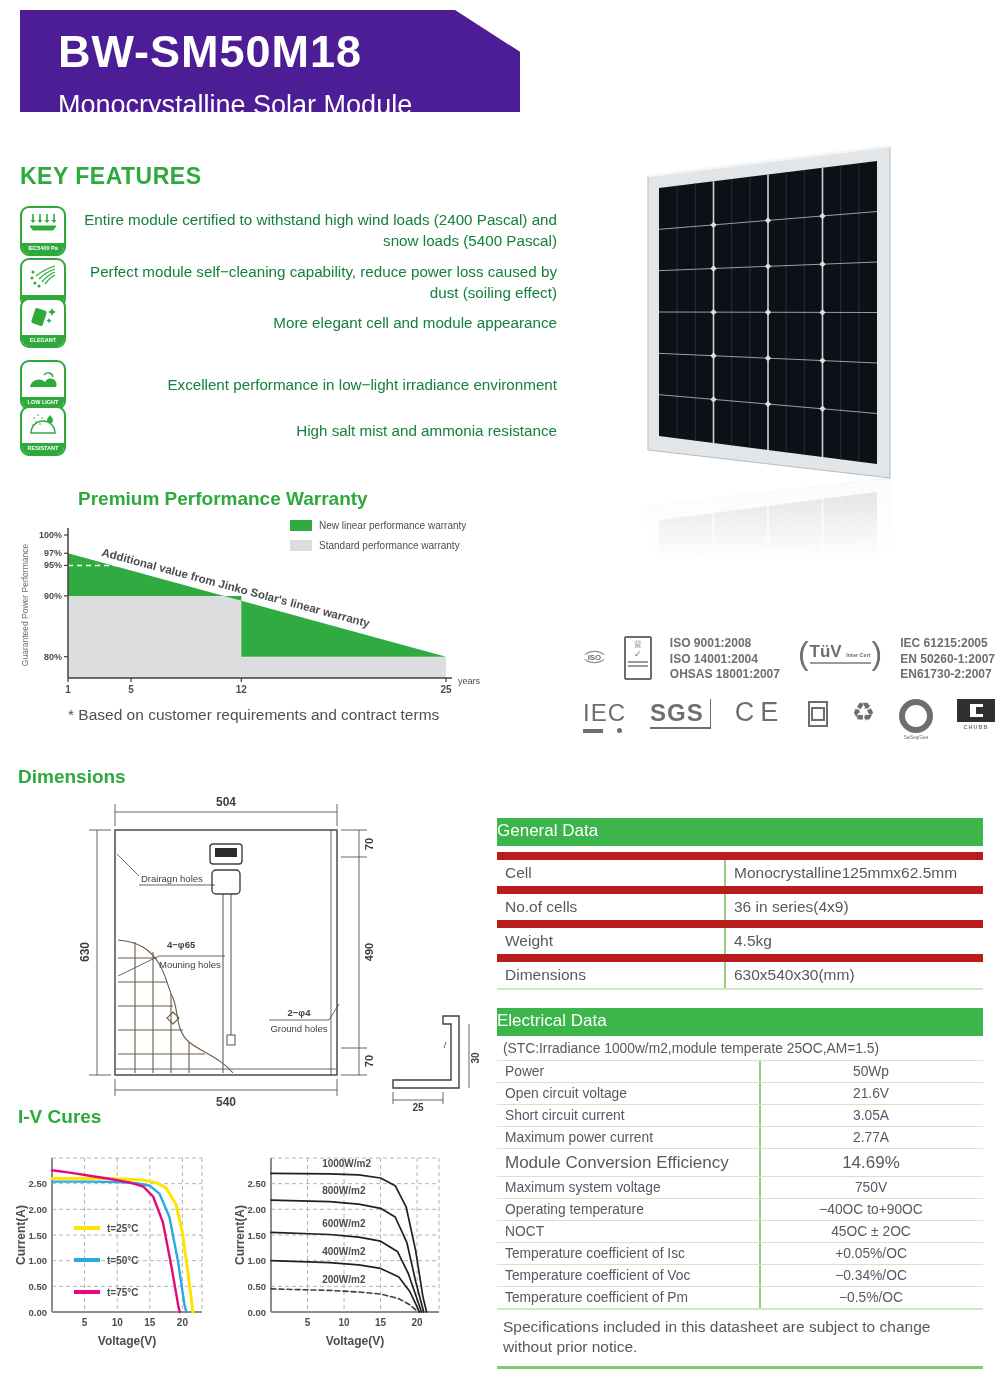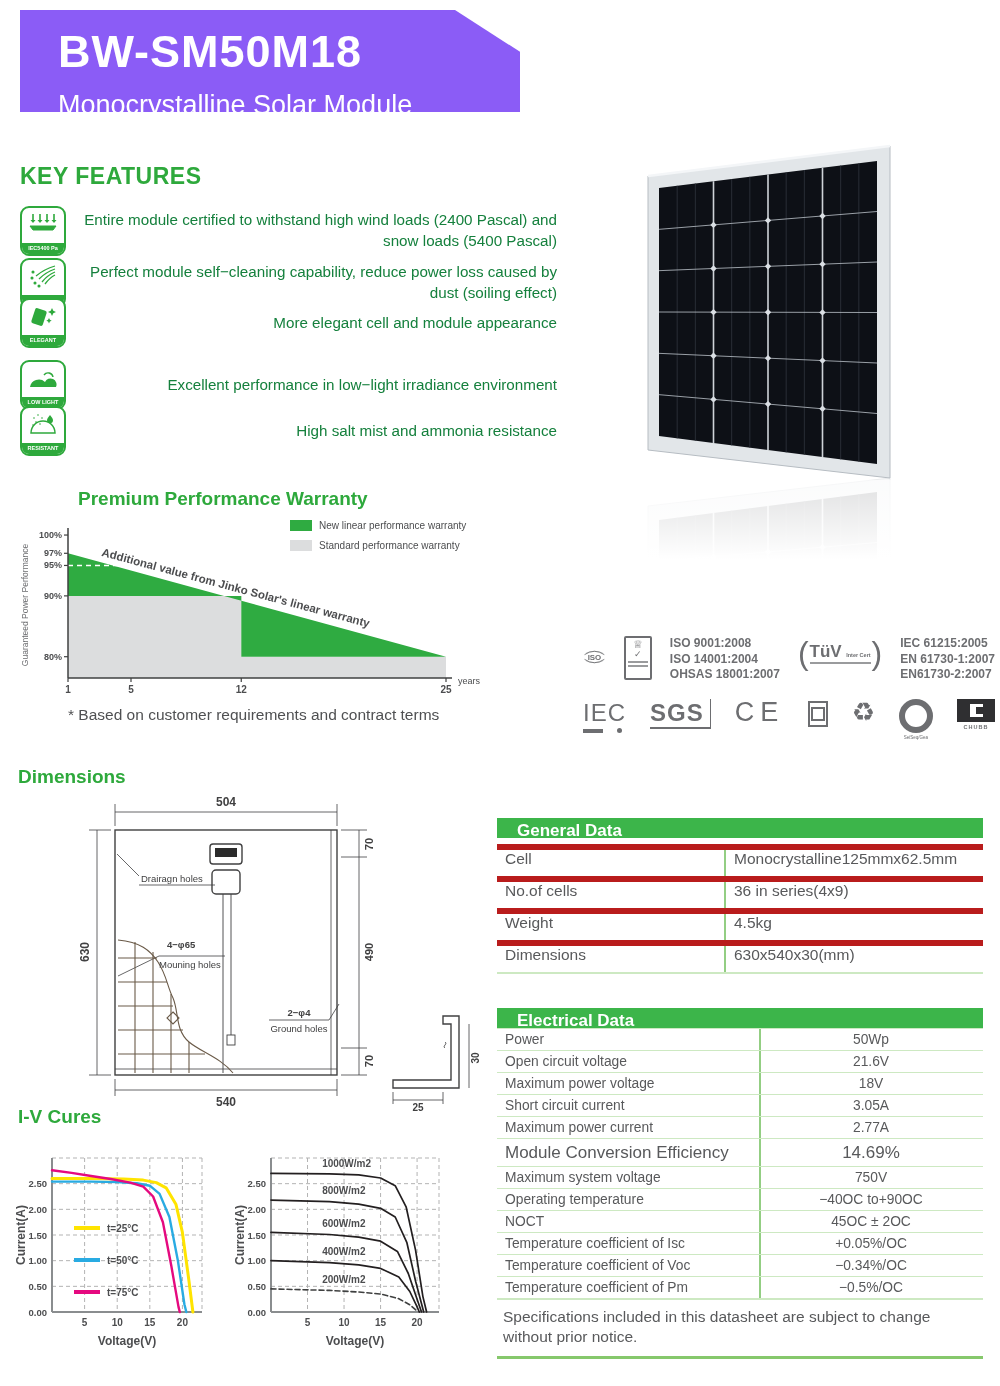--- a/index.html
+++ b/index.html
@@ -1,20 +1,20 @@
 <!DOCTYPE html>
 <html><head>
 <meta charset="utf-8">
 <style>
   html,body{margin:0;padding:0;background:#fff;}
   body{font-family:"Liberation Sans",sans-serif;color:#58595B;}
   #page{position:relative;width:1000px;height:1386px;background:#fff;overflow:hidden;}
 
   
-  .banner{position:absolute;left:20px;top:10px;width:500px;height:102px;background:#8b5cf6;
+  .banner{position:absolute;left:20px;top:10px;width:500px;height:102px;background:#4c1d95;
     clip-path:polygon(0 0,87% 0,100% 41%,100% 100%,0 100%);}
   .banner .title{position:absolute;left:38px;top:16px;font-size:45px;font-weight:800;color:#fff;letter-spacing:1px;}
   .banner .subtitle{position:absolute;left:38px;top:80px;font-size:27px;font-weight:400;color:#fff;}
 
   .sect-h{position:absolute;color:#2EA93C;font-weight:800;}
   #keyfeat-h{left:20px;top:163px;font-size:23px;letter-spacing:.5px;}
   #warranty-h{left:78px;top:488px;font-size:19px;}
   #dim-h{left:18px;top:766px;font-size:19px;}
   #iv-h{left:18px;top:1106px;font-size:19px;}
 
@@ -56,23 +56,23 @@
   .ring{width:22px;height:22px;border:6px solid #6D6E71;border-radius:50%;margin:0 auto;}
   .tinycap{font-size:4.5px;color:#6D6E71;margin-top:2px;}
   .chubbwrap{text-align:center;}
   .chubb{position:relative;width:38px;height:23px;background:#2f2f31;}
   .chubb .w{position:absolute;left:13px;top:5px;width:13px;height:13px;background:#fff;}
   .chubb .b{position:absolute;left:19px;top:8px;width:7px;height:7px;background:#2f2f31;}
   .chubbcap{font-size:5.5px;font-weight:bold;letter-spacing:1px;color:#6D6E71;margin-top:2px;}
 
   
   .tbl{position:absolute;left:497px;width:486px;}
-  .tbl-head{height:20px;background:#3CB54A;color:#fff;font-size:17px;font-weight:700;line-height:26px;padding-left:20px;}
+  .tbl-head{height:28px;background:#3CB54A;color:#fff;font-size:17px;font-weight:400;line-height:26px;padding-left:0;}
   .grows{margin-top:6px;border-bottom:2px solid #CDE9C2;}
-  .grow{display:flex;height:26px;border-top:6px solid #b91c1c;position:relative;}
+  .grow{display:flex;height:26px;align-items:center;border-top:8px solid #b91c1c;position:relative;}
   .grow .l{width:219px;padding-left:8px;font-size:15.5px;}
   .grow .v{padding-left:10px;font-size:15.5px;}
   .gdiv{position:absolute;left:227px;top:0;bottom:0;width:1.5px;background:#93CE83;}
   .enote{font-size:13.8px;color:#58595B;margin:5px 0 4px 6px;}
   .erows{border-bottom:2px solid #CDE9C2;}
   .erow{display:flex;height:21px;align-items:center;border-top:1.5px solid #CDE9C2;position:relative;}
   .erow .l{width:254px;padding-left:8px;font-size:13.8px;}
   .erow .v{width:224px;text-align:center;font-size:13.8px;}
   .erow .ediv{position:absolute;left:262px;top:0;bottom:0;width:1.5px;background:#93CE83;}
   .erow.big{height:27px;}
@@ -291,21 +291,21 @@
         <span class="par">(</span>
         <span class="mid">
           <span class="tv">TüV</span>
           <span class="ic">Inter Cert</span>
           <span class="bar" style="display:block;height:2px;background:#9a9b9d"></span>
         </span>
         <span class="par">)</span>
       </div>
       <div class="certlines">
         <div>IEC 61215:2005</div>
-        <div>EN 61730-1:2007</div>
+        <div>EN 50260-1:2007</div>
         <div>EN61730-2:2007</div>
       </div>
     </div>
     <div class="crow2">
       <div class="iec">
         <span>IEC</span>
         <span class="iec-bar"></span>
         <span class="iec-dot"></span>
       </div>
       <div class="sgs">SGS</div>
@@ -428,35 +428,31 @@
       <div class="grow">
           <div class="l">Dimensions</div>
           <div class="gdiv"></div>
           <div class="v">630x540x30(mm)</div>
         </div>
     </div>
   </div>
 
   <div class="tbl" style="top:1008px">
     <div class="tbl-head">Electrical Data</div>
+    <div class="enote">(STC:Irradiance 1000w/m2,module temperate 25OC,AM=1.5)</div>
     <div class="erows">
       <div class="erow">
           <div class="l">Power</div>
           <div class="ediv"></div>
           <div class="v">50Wp</div>
         </div>
       <div class="erow">
           <div class="l">Open circuit voltage</div>
           <div class="ediv"></div>
           <div class="v">21.6V</div>
-        </div>
-      <div class="erow">
-          <div class="l">Maximum power voltage</div>
-          <div class="ediv"></div>
-          <div class="v">18V</div>
         </div>
       <div class="erow">
           <div class="l">Short circuit current</div>
           <div class="ediv"></div>
           <div class="v">3.05A</div>
         </div>
       <div class="erow">
           <div class="l">Maximum power current</div>
           <div class="ediv"></div>
           <div class="v">2.77A</div>

